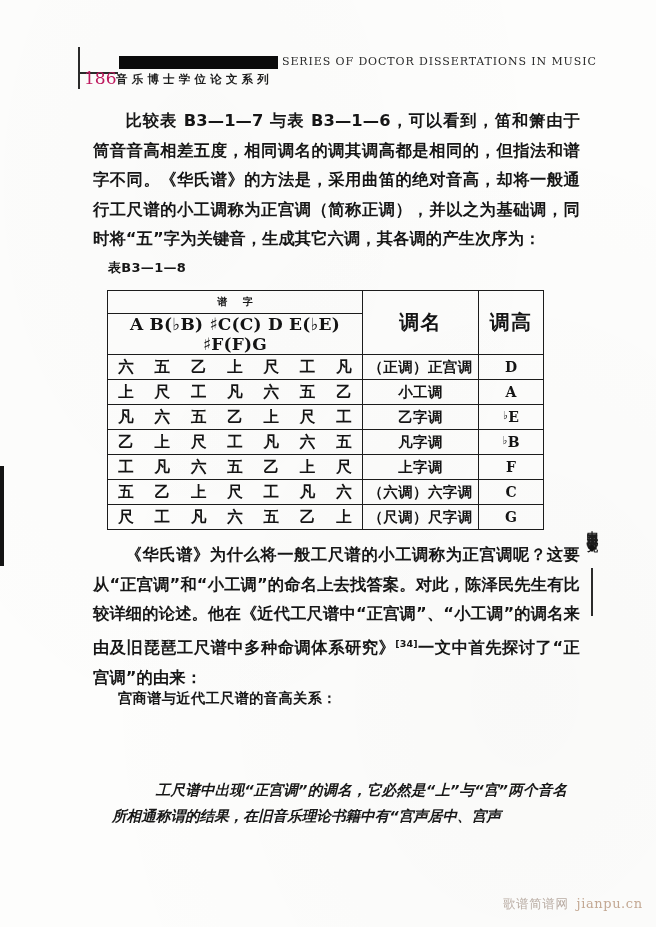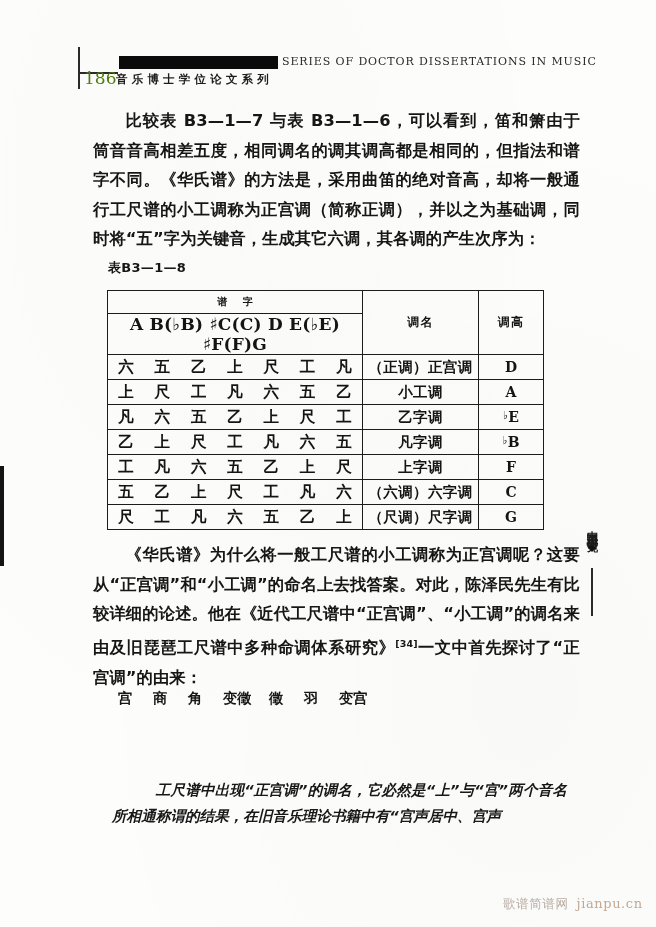--- a/index.html
+++ b/index.html
@@ -68,21 +68,21 @@
     height: 13px;
     background: #0b0b0b;
   }
   .page-number {
     position: absolute;
     left: 6px;
     top: 21px;
     font-family: "DejaVu Serif", "Liberation Serif", serif;
     font-size: 17px;
     letter-spacing: 0px;
-    color: #4d7c0f;
+    color: #be185d;
   }
   .header-cn {
     position: absolute;
     left: 38px;
     top: 25px;
     font-size: 11.5px;
     letter-spacing: 4.2px;
     color: #1d1d1d;
     font-weight: 600;
   }
@@ -164,21 +164,21 @@
   }
   th.hd-notes {
     height: 23px;
     font-size: 17px;
     font-family: "DejaVu Serif", "Liberation Serif", serif;
     letter-spacing: 0.2px;
     font-weight: 600;
     border-top: 1.2px solid #1c1c1c;
   }
   th.hd-name, th.hd-pitch {
-    font-size: 12px;
+    font-size: 20px;
     letter-spacing: 1.2px;
   }
   td.cell-notes {
     height: 24px;
     font-size: 15.5px;
     letter-spacing: 0px;
     padding: 0 9px;
   }
   td.cell-notes .noterow {
     display: flex;
@@ -468,21 +468,21 @@
           </tr>
         </tbody>
     </table>
   </div>
 
   <div class="body-col" style="top:540px;">
     <p class="para indent"><span>《华氏谱》为什么将一般工尺谱的小工调称为正宫调呢？这要从“正宫调”和“小工调”的命名上去找答案。对此，陈泽民先生有比较详细的论述。他在《近代工尺谱中“正宫调”、“小工调”的调名来由及旧琵琶工尺谱中多种命调体系研究》</span><span class="fn-mark">[34]</span><span>一文中首先探讨了“正宫调”的由来：</span></p>
   </div>
 
   <div class="quote-block">
-    <div class="glyph-row" id="row-gongshang"><span>宫</span><span>商</span><span>角</span><span class="wide">变徵</span><span>徵</span><span>羽</span><span class="wide">变宫</span></div>
+    <div class="quote-line">宫商谱与近代工尺谱的音高关系：</div>
   </div>
 
   <div class="final-block">
     <p class="indent2">工尺谱中出现“正宫调”的调名，它必然是“上”与“宫”两个音名所相通称谓的结果，在旧音乐理论书籍中有“宫声居中、宫声</p>
   </div>
 
   <div class="vert-title">
     <span class="vt-text">中国工尺谱研究</span>
     <span class="vt-diamond"></span>
   </div>

